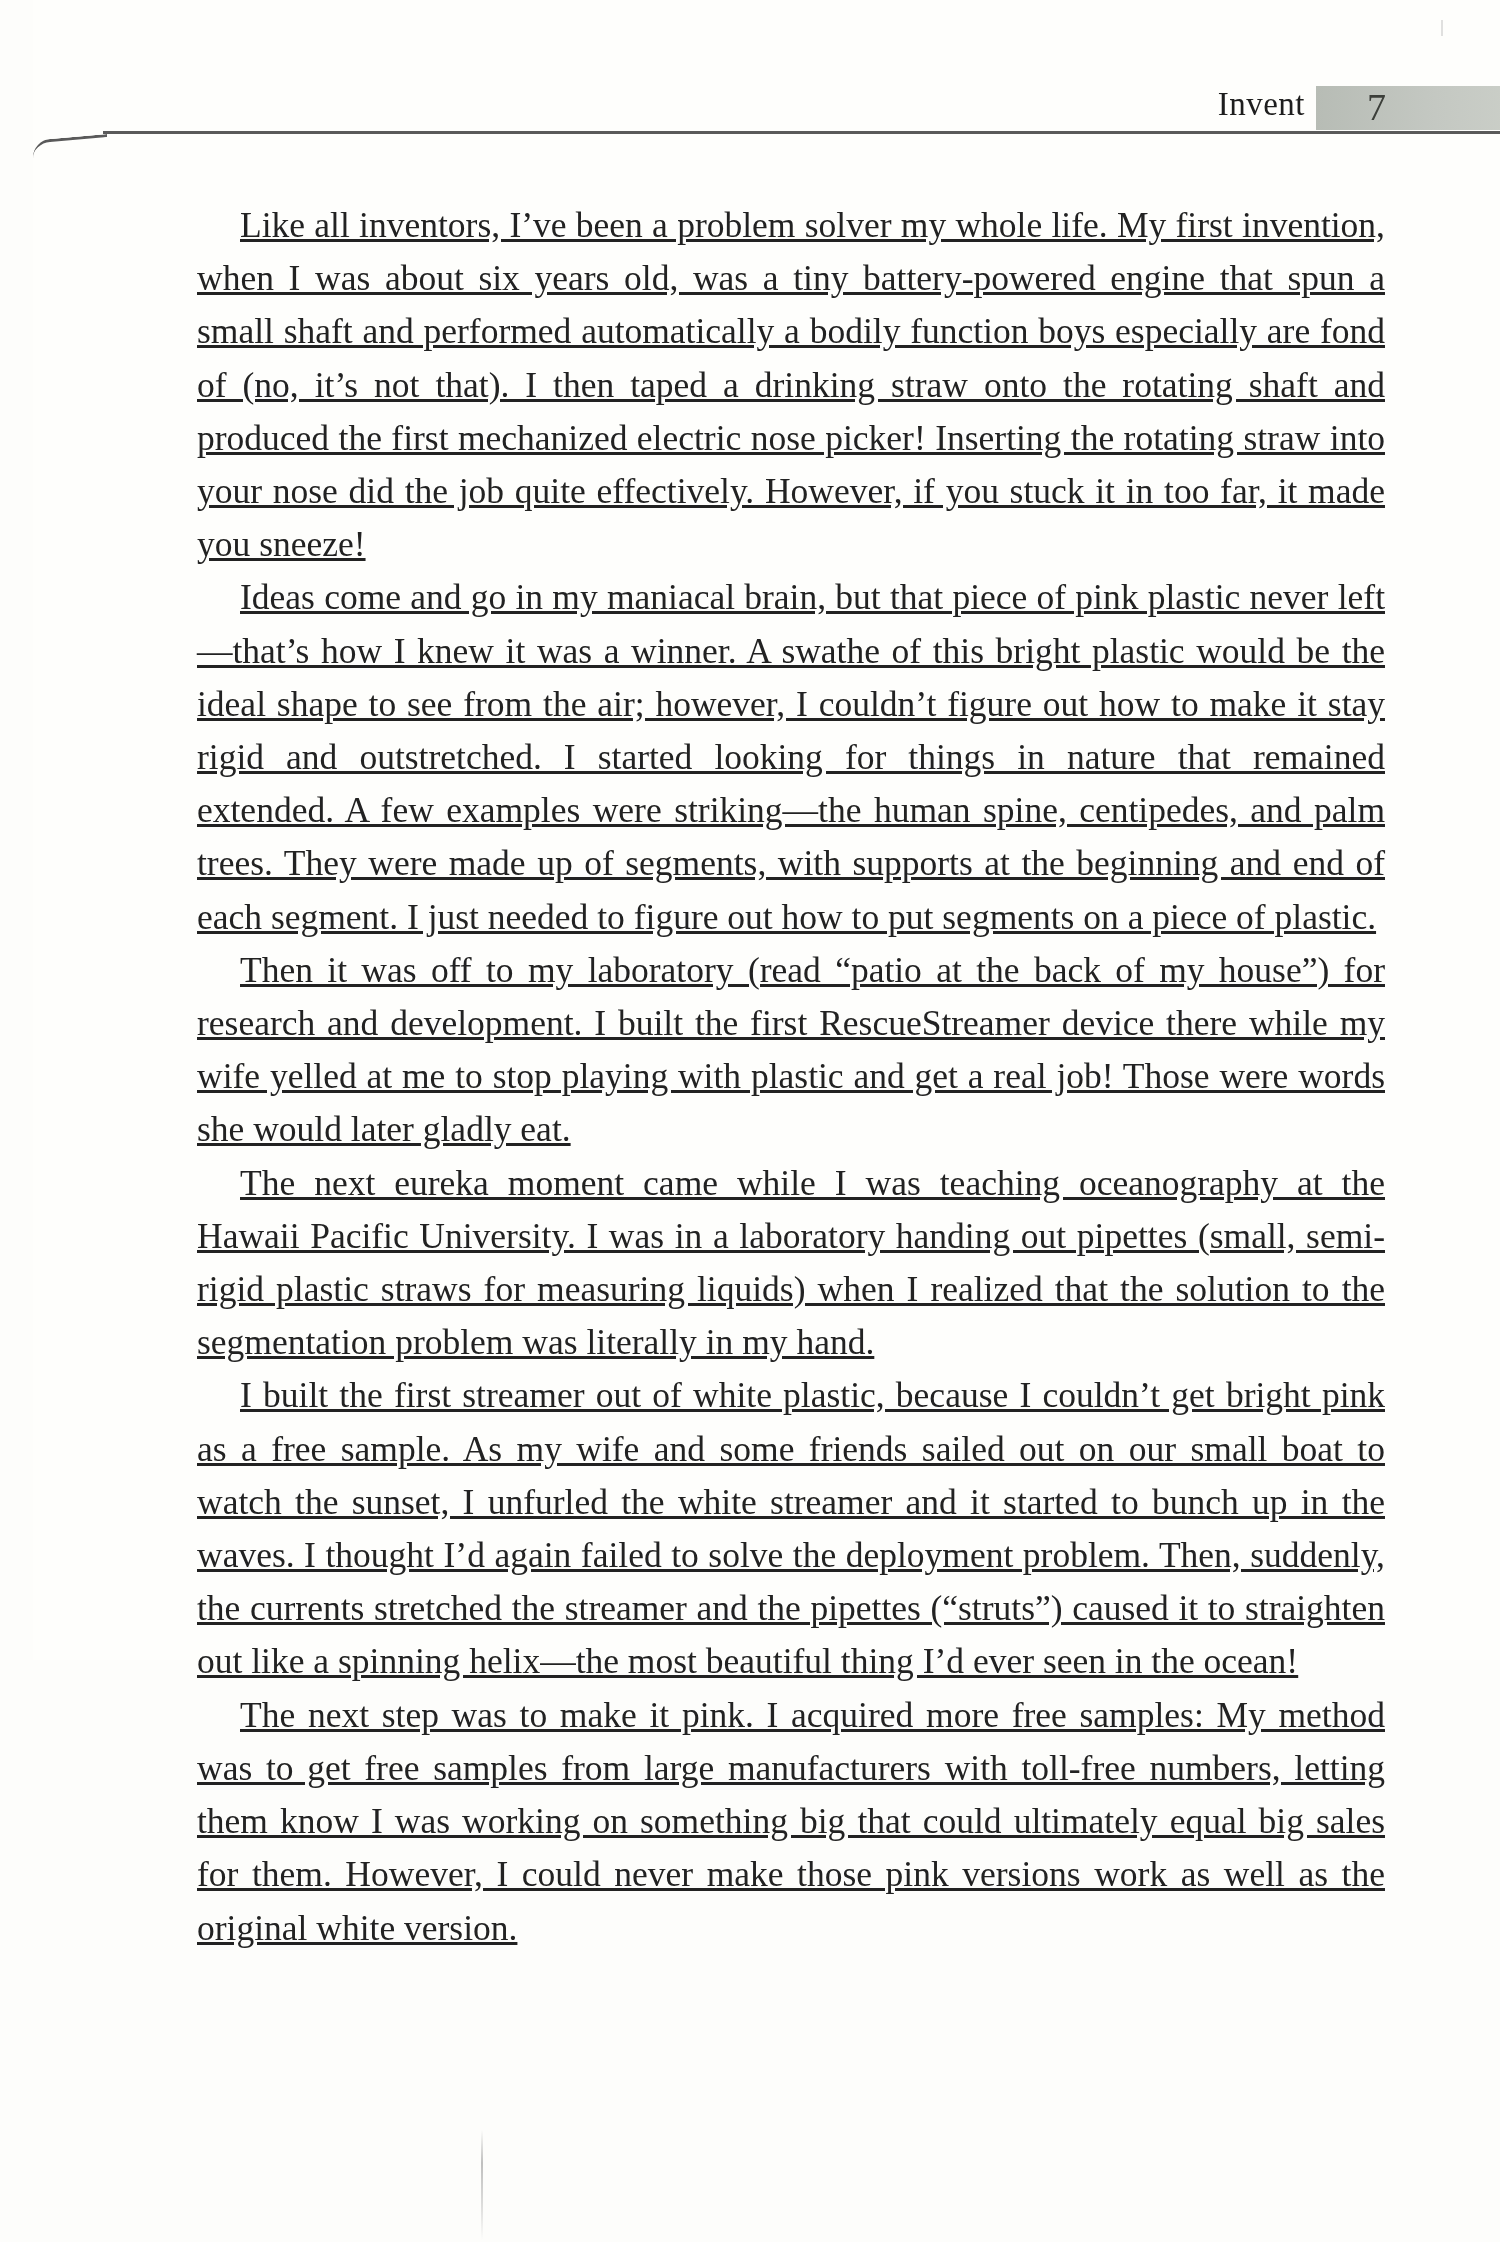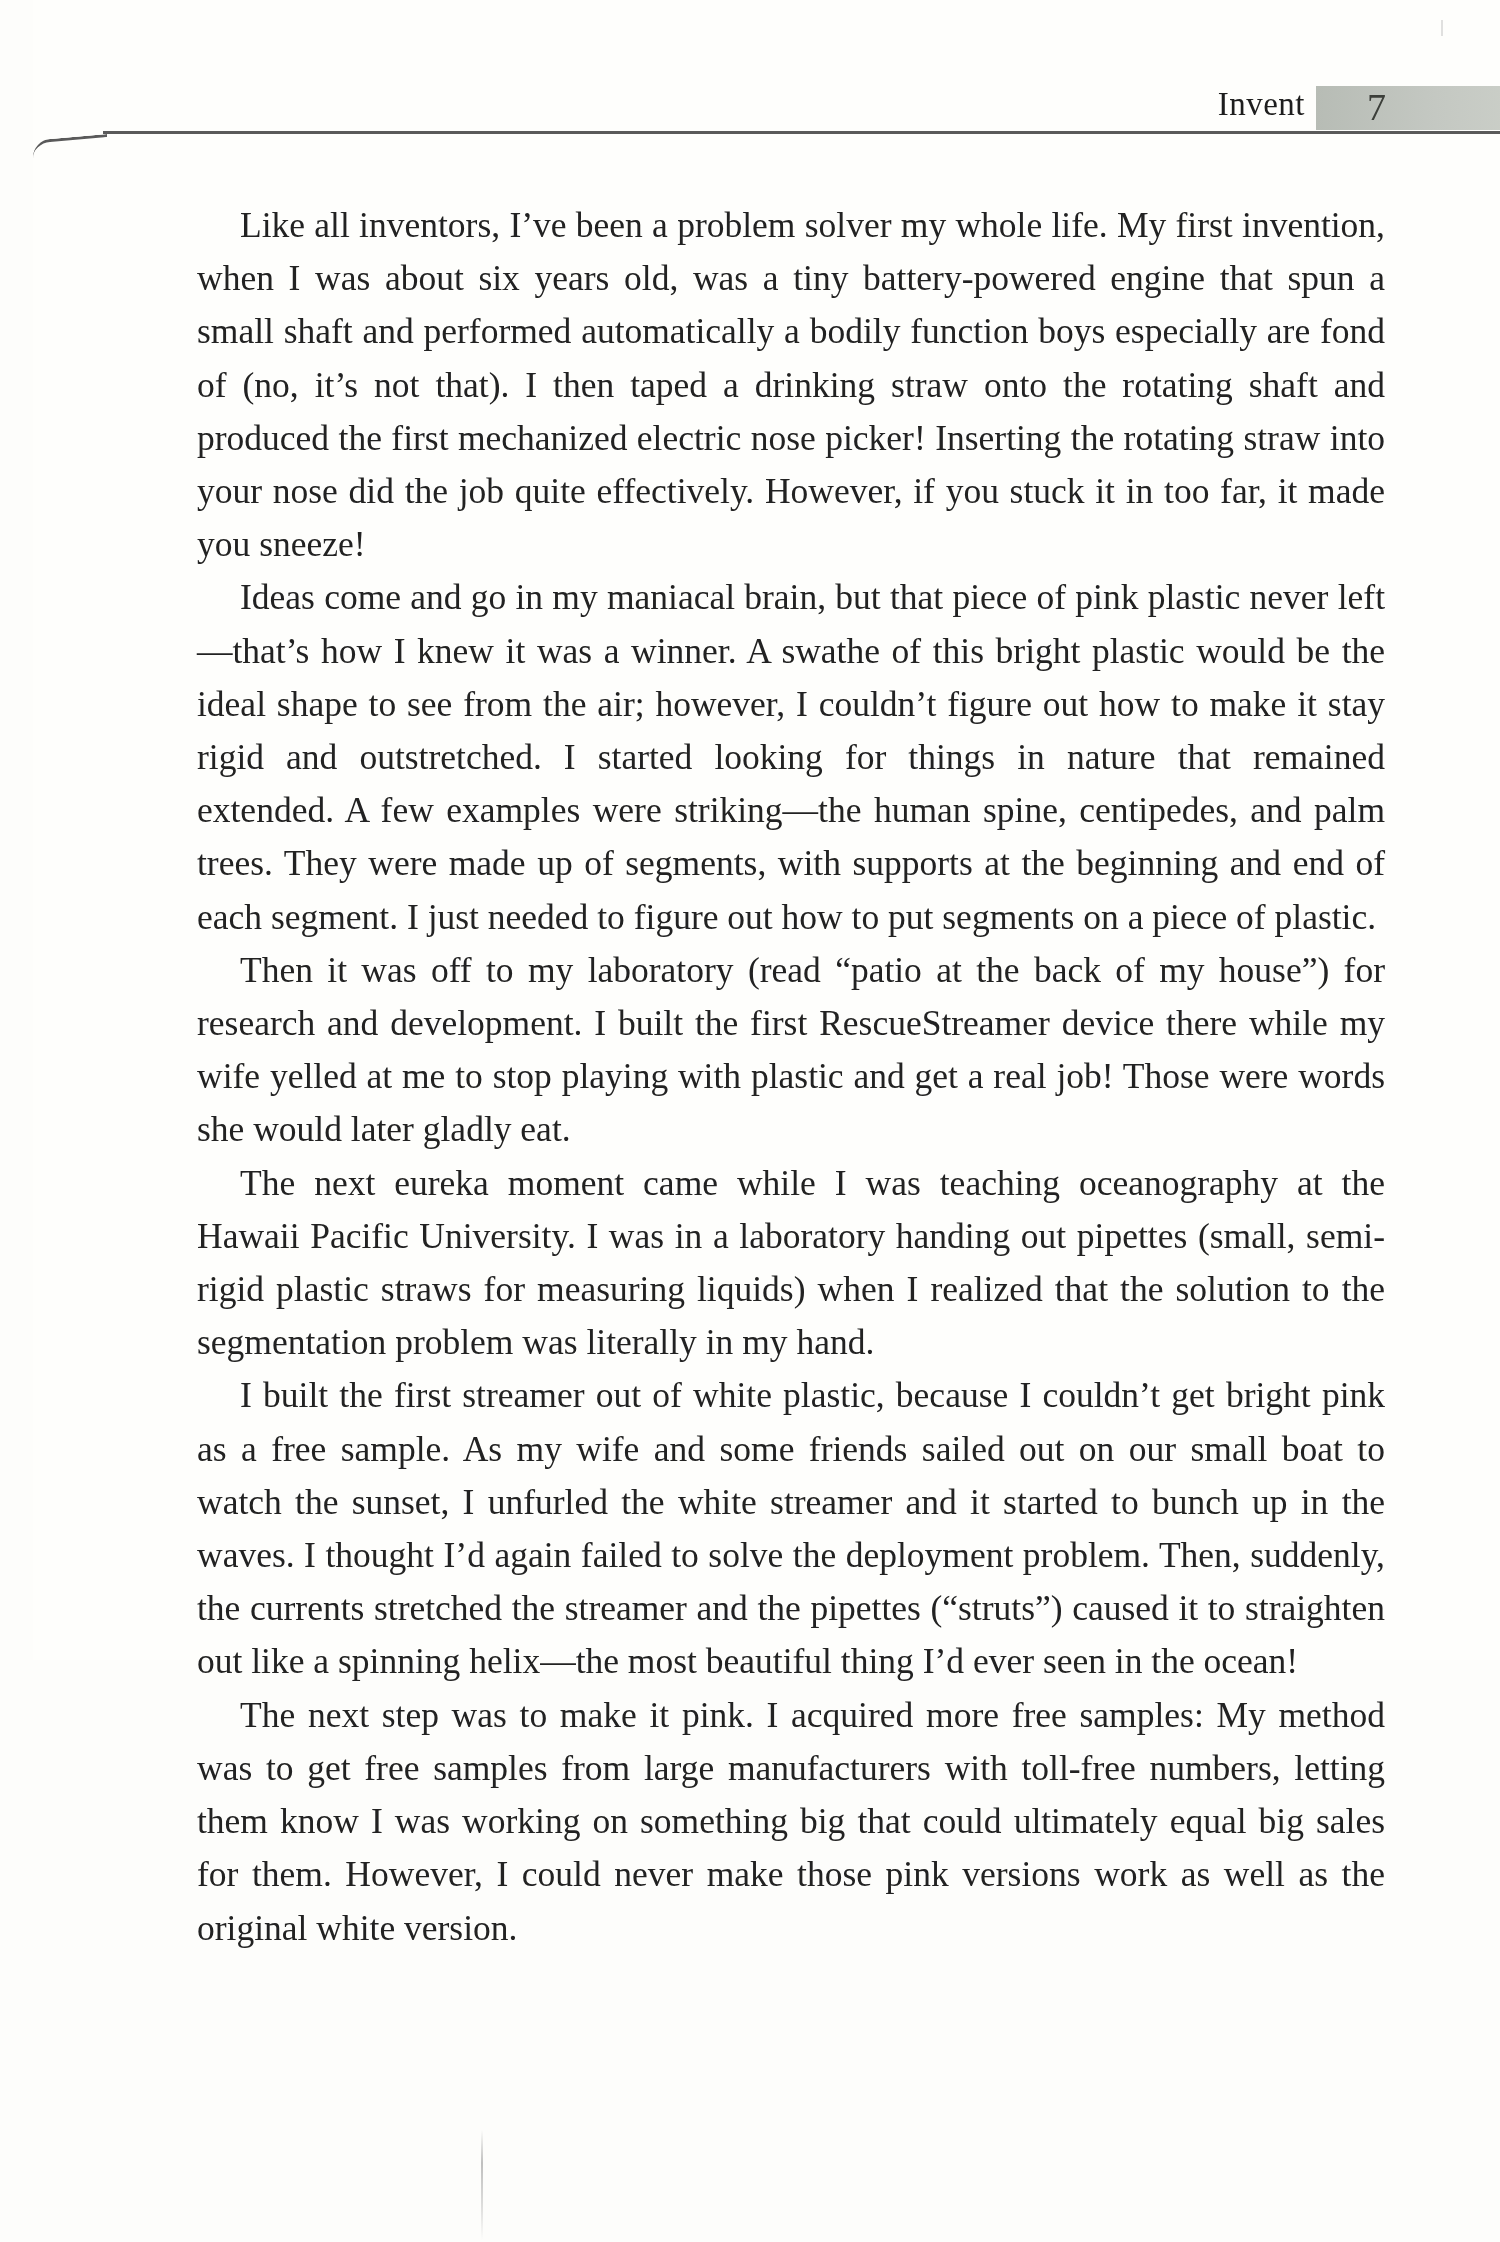--- a/index.html
+++ b/index.html
@@ -79,20 +79,21 @@
       width: 1188px;
       font-size: 35.5px;
       line-height: 53.2px;
       text-align: justify;
       text-justify: inter-word;
     }
     .body-text p {
       margin: 0;
       text-indent: 43px;
       hyphens: manual;
+      text-decoration: underline;
     }
     .scan-mark {
       position: absolute;
       left: 448px;
       top: 2130px;
       width: 2px;
       height: 110px;
       background: linear-gradient(180deg, rgba(160,160,160,0) 0%, rgba(150,150,150,0.6) 30%, rgba(150,150,150,0.3) 70%, rgba(150,150,150,0) 100%);
     }
     .scan-mark-2 {

